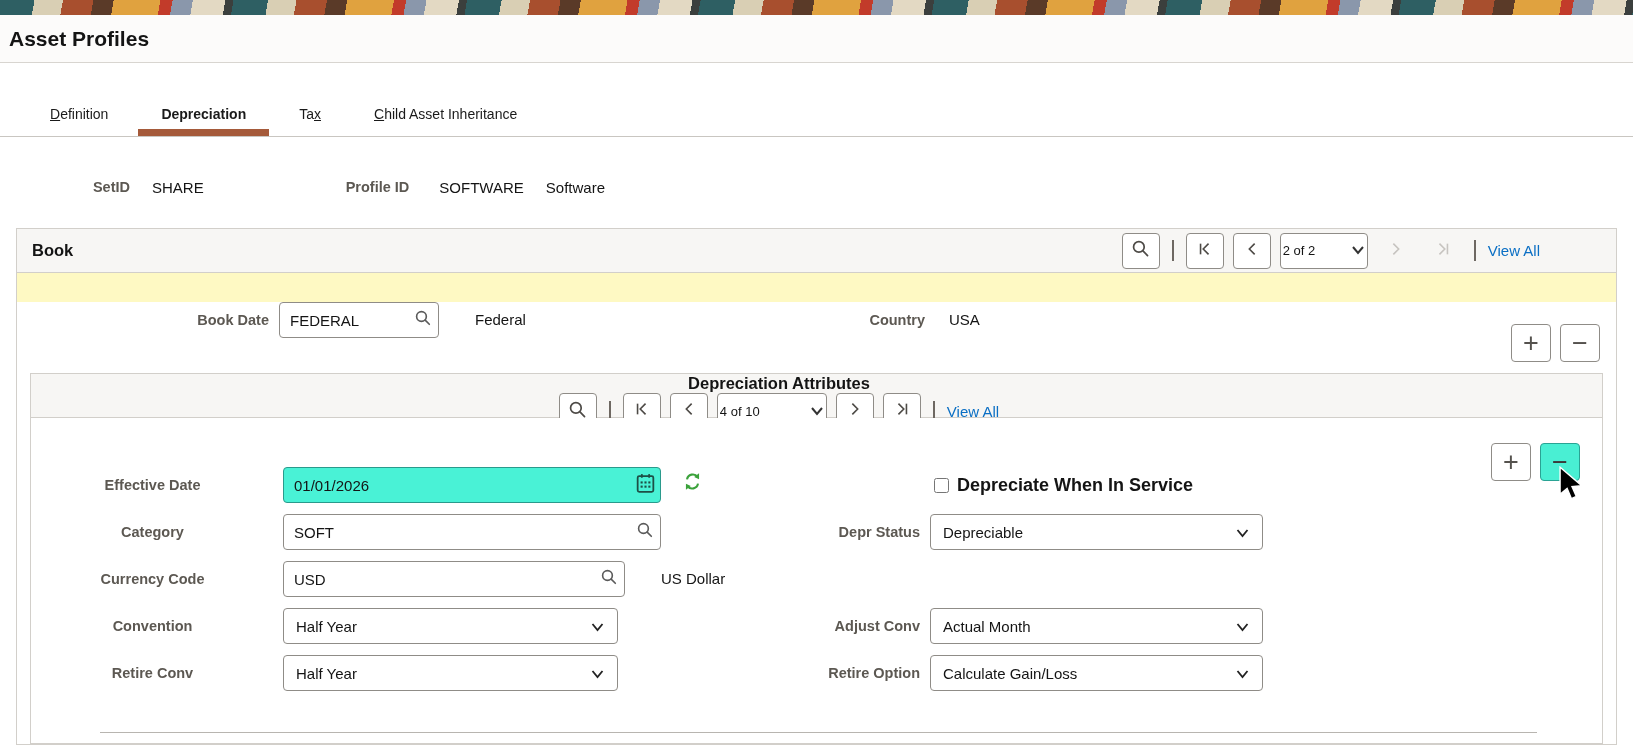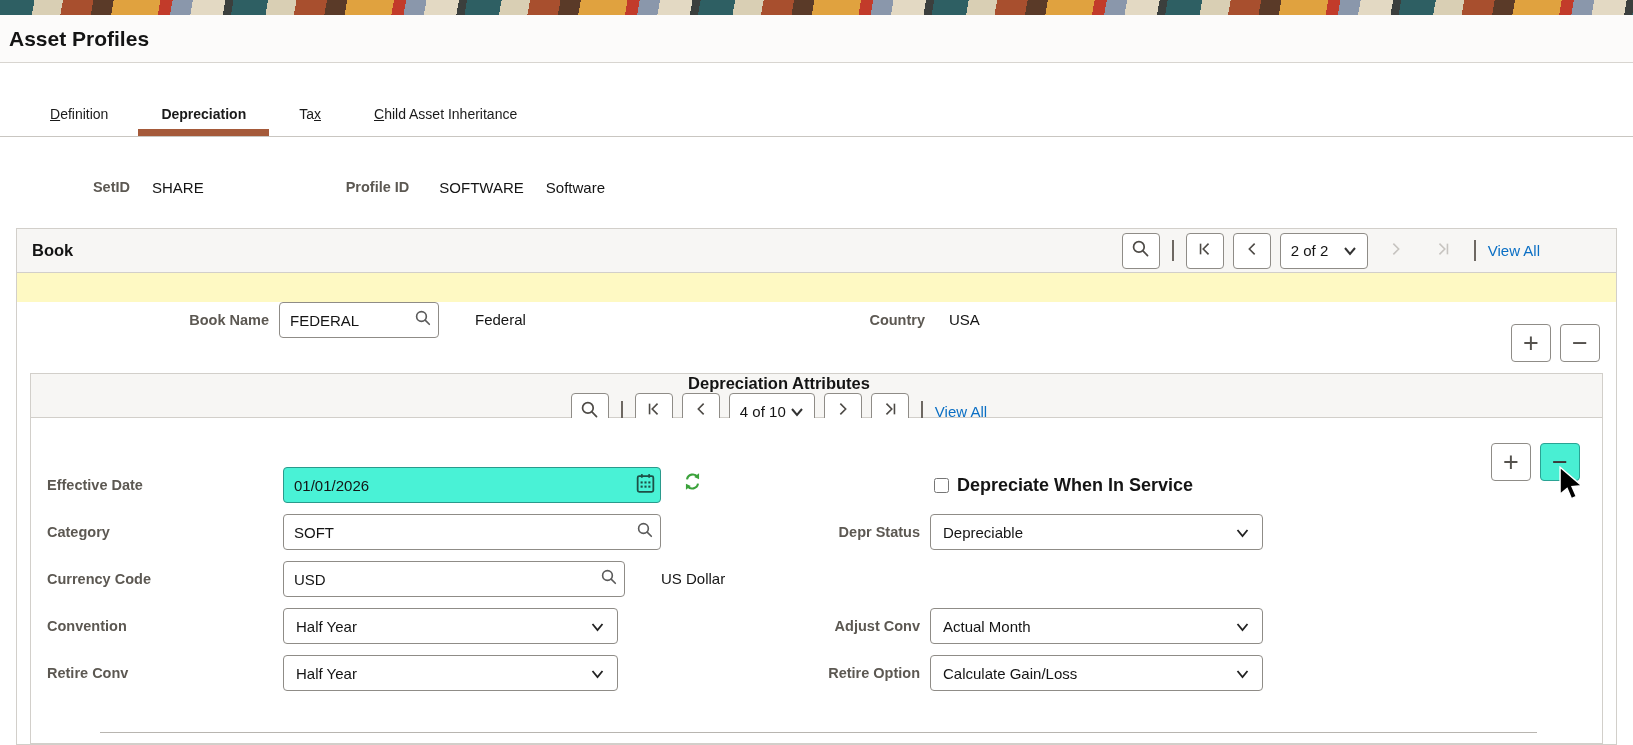--- a/index.html
+++ b/index.html
@@ -42,23 +42,23 @@
     background:#f7f6f4; border-bottom:1px solid #d2cfca; height:44px; padding-left:15px; }
   .gbox-title { font-size:16.5px; font-weight:bold; color:#141414; }
 
   .nav-controls { display:flex; align-items:center; gap:9px; }
   .nav-btn { width:38px; height:36px; border:1px solid #8f8c87; border-radius:4px;
     background:#fff; display:flex; align-items:center; justify-content:center;
     color:#4d4a46; cursor:pointer; }
   .nav-btn.disabled { border:none; background:transparent; color:#c7c4c0; cursor:default; }
   .nav-sep { width:2px; height:21px; background:#6e6862; margin:0 3px; }
   .nav-select { height:36px; border:1px solid #8f8c87; border-radius:4px; background:#fff;
-    display:flex; align-items:center; justify-content:space-between; padding:0 10px;
-    font-size:15px; color:#141414; cursor:pointer; }
-  .nav-select.w88 { width:88px; } .nav-select.w98 { width:86px; }
+    display:flex; align-items:center; justify-content:space-between; padding:0 2px;
+    font-size:13px; color:#141414; cursor:pointer; }
+  .nav-select.w88 { width:88px; } .nav-select.w98 { width:110px; }
   .view-all { color:#0b6fc4; font-size:15px; text-decoration:none; cursor:pointer; }
   .hdr-pad-book { padding-right:76px; }
   .hdr-pad-dep  { padding-right:90px;flex-direction:column; }
 
   .book-body { position:relative; background:#fff; }
   .book-row { position:relative; height:36px; margin-top:29px; }
   .flabel { font-size:14.5px; font-weight:bold; color:#5c5852; line-height:36px; }
   .fvalue { font-size:15px; color:#141414; line-height:36px; }
   .abs { position:absolute; top:0; }
 
@@ -79,21 +79,21 @@
   .addrem { position:absolute; display:flex; gap:9px; }
   .ar-btn { width:40px; height:38px; border:1px solid #8f8c87; border-radius:4px;
     background:#fff; color:#55524e; font-size:27px; line-height:1; display:flex;
     align-items:center; justify-content:center; cursor:pointer; font-weight:400; }
   .ar-btn.hl { background:#49efd3; border-color:#2aa394; color:#3a3a3a; }
 
   .dep-box { margin:35px 13px 0 13px; }
   .dep-body { position:relative; background:#fff; min-height:325px; }
   .dep-rows { padding-top:49px; }
   .dep-row { position:relative; height:36px; margin-bottom:11px; }
-  .l-label { position:absolute; left:16px; width:241px; text-align:left; top:0; }
+  .l-label { position:absolute; left:1px; width:241px; text-align:center; top:0; }
   .r-label { position:absolute; left:630px; width:259px; text-align:right; top:0; }
   .chk-group { position:absolute; left:903px; top:0; display:flex; align-items:center; height:36px; gap:8px; }
   .chk-group input { width:15px; height:15px; accent-color:#fff; cursor:pointer; }
   .chk-label { font-size:18px; font-weight:bold; color:#141414; }
 
   .divider { border:none; border-top:1px solid #b8b5b0; margin:41px 65px 0 69px; }
 
   .cursor { position:absolute; left:1528px; top:48px; width:26px; height:35px; z-index:5; }
 </style>
 </head>
@@ -171,21 +171,21 @@
       <div class="addrem" style="top:22px; right:16px;">
         <div class="ar-btn">
             <span>+</span>
           </div>
         <div class="ar-btn">
             <span>−</span>
           </div>
       </div>
 
       <div class="book-row">
-        <span class="flabel abs" style="left:0; width:252px; text-align:right;">Book Name</span>
+        <span class="flabel abs" style="left:0; width:252px; text-align:right;">Book Date</span>
         <div class="input-wrap" style="left:262px; width:160px;">
           <input value="FEDERAL" style="">
           <span class="icon-btn">
               <span><svg width="18" height="18" viewBox="0 0 20 20">
                   <circle cx="8.3" cy="8.3" r="5.4" fill="none" stroke="#5a5a5a" stroke-width="1.8"></circle>
                   <line x1="12.4" y1="12.4" x2="17" y2="17" stroke="#5a5a5a" stroke-width="1.8" stroke-linecap="round"></line>
                 </svg></span>
             </span>
         </div>
         <span class="fvalue abs" style="left:458px;">Federal</span>

